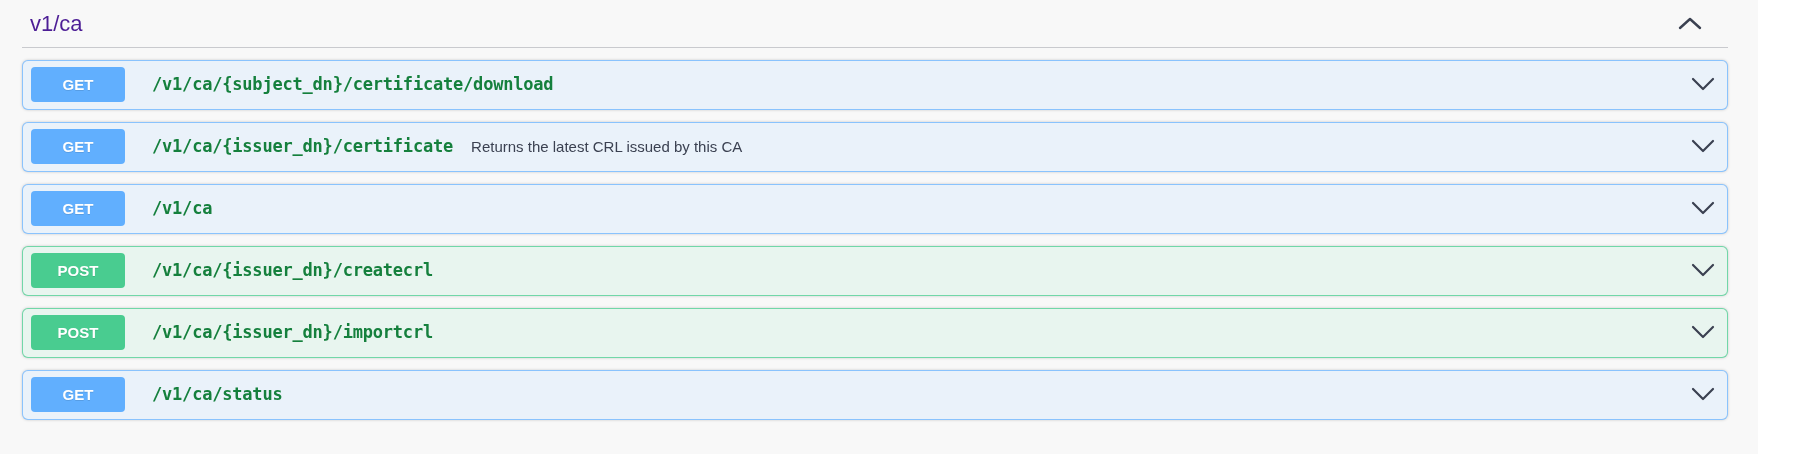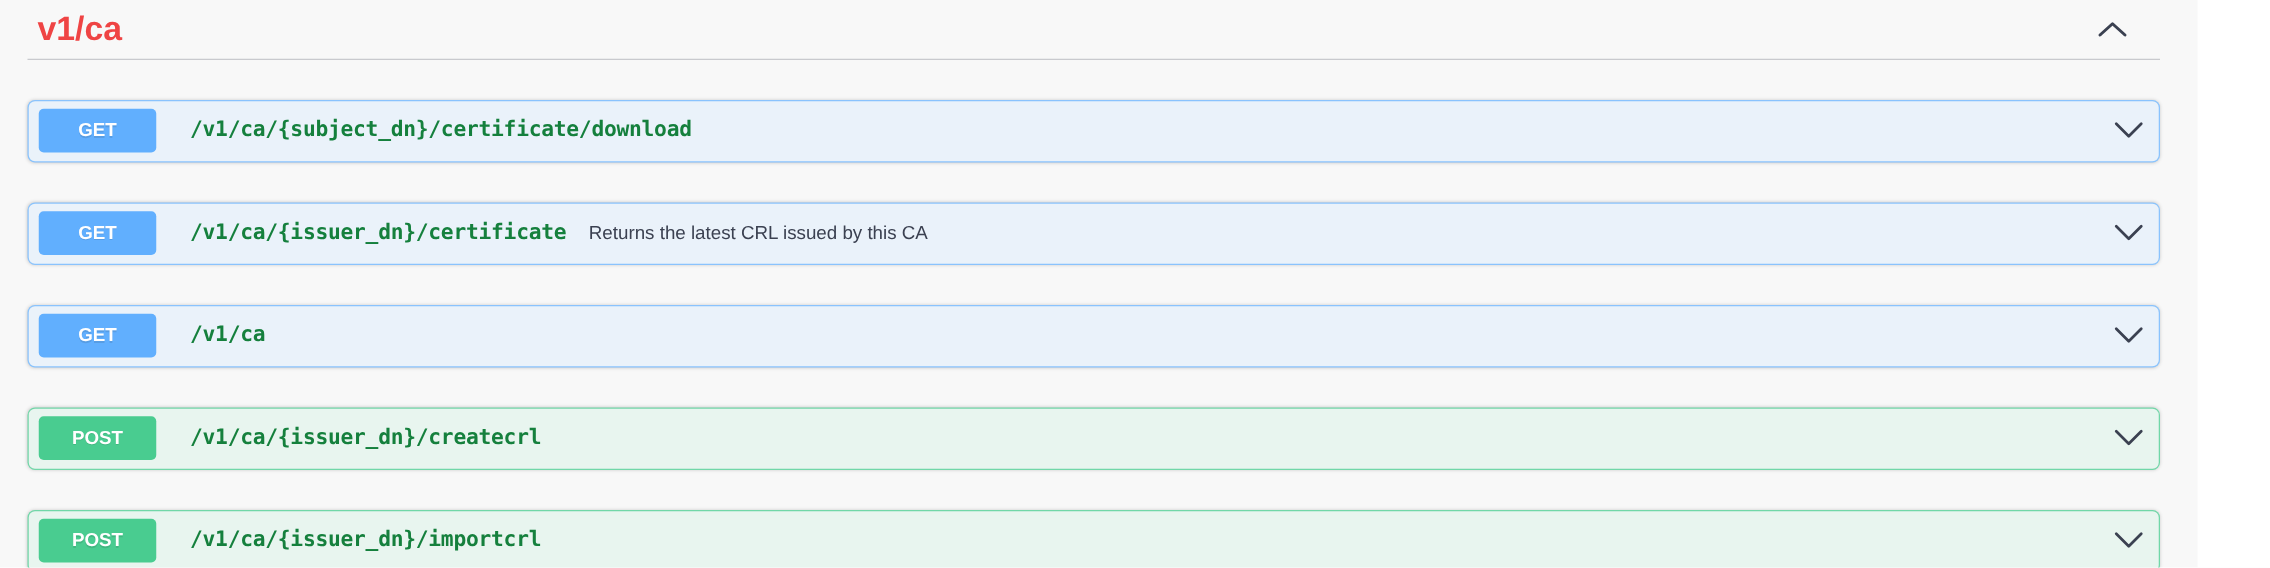--- a/index.html
+++ b/index.html
@@ -9,30 +9,30 @@
   .container { margin-left:22px; width:1706px; }
 
   
   .tag-header {
     display:flex; align-items:center; height:48px;
     padding:0 25px 0 8px;
     border-bottom:1px solid rgba(59,65,81,.25);
     cursor:pointer;
   }
   .tag-title {
-    font-size:27px; font-weight:bold; color:#ef4444;
+    font-size:22px; font-weight:normal; color:#4c1d95;
   }
   .spacer { flex:1; }
   .chev { display:flex; align-items:center; justify-content:center;
           background:none; border:none; cursor:pointer; padding:0; }
 
   
   .opblock {
     display:flex; align-items:center;
-    height:50px; margin-top:32px;
+    height:50px; margin-top:12px;
     border-radius:6px;
     border:1px solid;
     padding:0 12px 2px 8px;
     box-shadow:0 0 3px rgba(0,0,0,.19);
     cursor:pointer;
   }
   .opblock.get  { background:#eaf2fa; border-color:rgba(97,175,254,.7); }
   .opblock.post { background:#e8f5ef; border-color:rgba(73,204,144,.75); }
 
   .badge {

